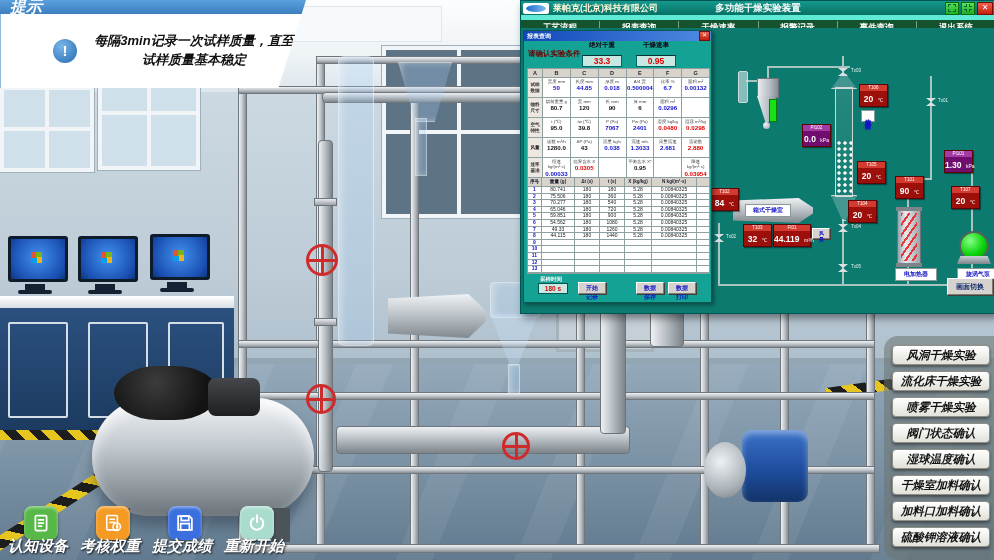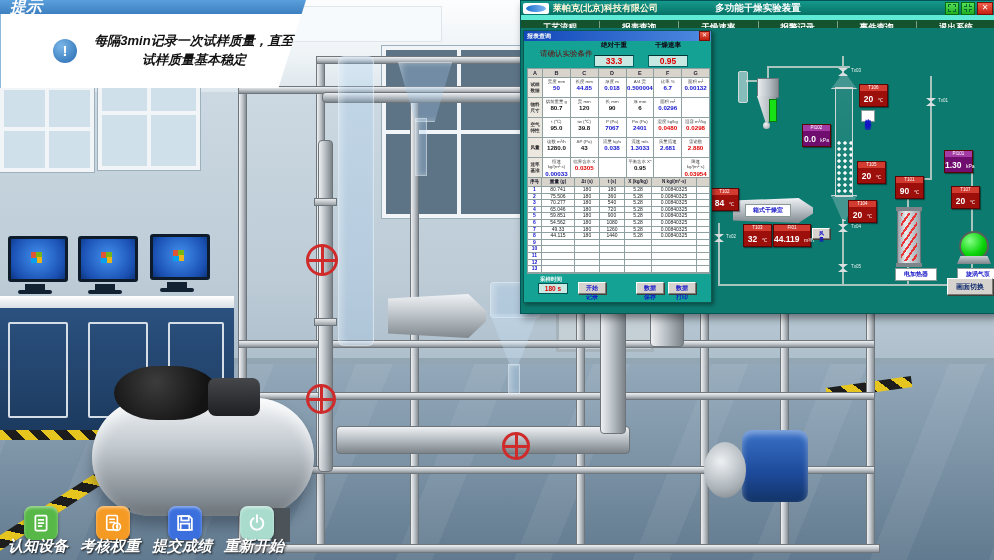--- a/index.html
+++ b/index.html
@@ -155,21 +155,21 @@
     text-align:center;cursor:pointer;font-family:inherit;}
 
   
   .rwin{position:absolute;left:2px;top:2px;width:187px;height:271px;background:#14a294;
     border:1px solid #0b5950;box-shadow:2px 2px 4px rgba(0,0,0,.4);}
   .rtitle{height:10px;background:linear-gradient(90deg,#1147b8,#4f8ce2);display:flex;align-items:center;}
   .rtitle .rt{color:#fff;font-size:6px;font-weight:bold;padding-left:3px;flex:1;}
   .rxbtn{width:9px;height:8px;margin-right:1px;background:linear-gradient(180deg,#ee6250,#c01d0e);
     border:1px solid #7a0d05;color:#fff;font-size:6px;line-height:6px;text-align:center;}
   .cond{position:absolute;left:0;top:10px;right:0;height:26px;display:flex;align-items:center;}
-  .confirm{color:#6b0606;font-size:7.5px;font-weight:normal;width:54px;padding-left:16px;line-height:1.1;}
+  .confirm{color:#6b0606;font-size:7.5px;font-weight:bold;width:54px;padding-left:4px;line-height:1.1;}
   .condv{text-align:center;margin-right:14px;}
   .clabel{display:block;color:#101;font-size:6.5px;font-weight:bold;}
   .cval{display:inline-block;min-width:34px;background:#c8e8e2;border:1px solid #066;
     border-top-color:#033;color:#e00000;font-size:8.5px;font-weight:bold;padding:0 2px;line-height:10px;}
   .tables{position:absolute;left:3px;top:37px;width:181px;background:#8fa0a0;padding:1px;}
   .phead,.prow{display:grid;grid-template-columns:14px repeat(6,1fr);gap:1px;margin-bottom:1px;}
   .pch{background:#d8d4cc;font-size:5.5px;font-weight:bold;color:#223;text-align:center;line-height:8px;}
   .plabel{background:#ece8e0;font-size:4.6px;font-weight:bold;color:#333;white-space:pre-line;
     display:flex;align-items:center;justify-content:center;text-align:center;line-height:1.2;}
   .pcell{background:#fff;text-align:center;padding-top:1px;height:18px;overflow:hidden;}
@@ -721,20 +721,30 @@
           <span class="stlabel">采样时间</span>
           <span class="stval">180 s</span>
           <button class="hmi-btn" style="left:54px;top:6px;width:28px;height:12px;font-size:6px;">开始记录</button>
           <button class="hmi-btn" style="left:112px;top:6px;width:28px;height:12px;font-size:6px;">数据保存</button>
           <button class="hmi-btn" style="left:144px;top:6px;width:28px;height:12px;font-size:6px;">数据打印</button>
         </div>
       </div>
     </div>
   </div>
 
+  <div class="rmenu">
+    <button class="rm-btn">风洞干燥实验</button>
+      <button class="rm-btn">流化床干燥实验</button>
+      <button class="rm-btn">喷雾干燥实验</button>
+      <button class="rm-btn">阀门状态确认</button>
+      <button class="rm-btn">湿球温度确认</button>
+      <button class="rm-btn">干燥室加料确认</button>
+      <button class="rm-btn">加料口加料确认</button>
+      <button class="rm-btn">硫酸钾溶液确认</button>
+  </div>
 
   <div class="toolbar">
     <div class="tb-item">
       <span class="tb-icon" style="background:#57b847;">
         <svg width="20" height="20" viewBox="0 0 16 16" fill="none" stroke="#fff" stroke-width="1.4">
             <rect x="3.5" y="2" width="9" height="12" rx="1"></rect>
             <path d="M5.5 5.5h5M5.5 8h5M5.5 10.5h3.5"></path>
           </svg>
       </span>
       <span class="tb-label">认知设备</span>

